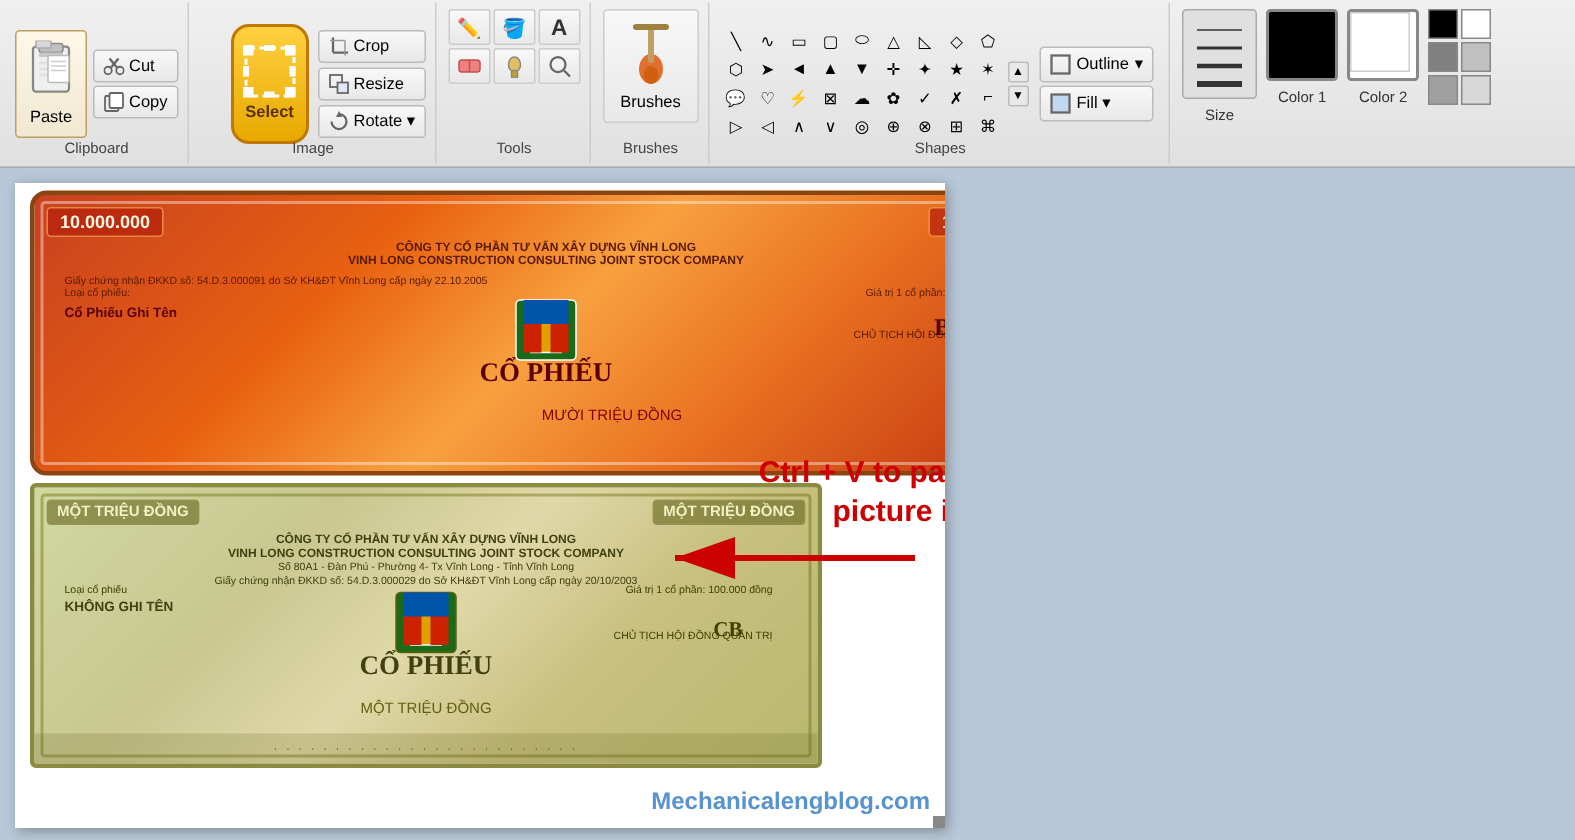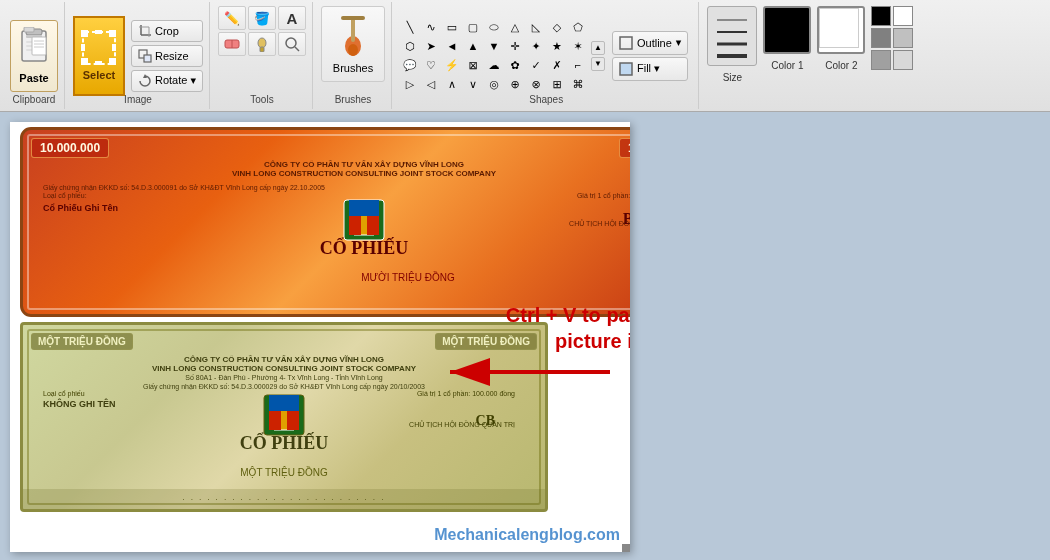--- a/index.html
+++ b/index.html
@@ -68,27 +68,28 @@
       font-size: 11px;
       white-space: nowrap;
     }
 
     
     .select-btn-large {
       width: 52px;
       height: 80px;
       background: linear-gradient(to bottom, #ffd040, #e8a800);
       border: 2px solid #c07800;
-      border-radius: 0;
+      border-radius: 12px;
       display: flex;
       flex-direction: column;
       align-items: center;
       justify-content: center;
       cursor: pointer;
       gap: 3px;
+      margin-left: 20px;
     }
 
     .image-col {
       display: flex;
       flex-direction: column;
       gap: 3px;
       justify-content: center;
     }
 
     
@@ -506,21 +507,39 @@
         <rect x="8" y="0" width="10" height="5" rx="1" fill="#d8d8d8" stroke="#aaa" stroke-width="1"></rect>
         <rect x="10" y="14" width="16" height="2" rx="1" fill="#e0e0e0"></rect>
         <rect x="10" y="18" width="16" height="2" rx="1" fill="#e0e0e0"></rect>
         <rect x="10" y="22" width="12" height="2" rx="1" fill="#e0e0e0"></rect>
 
         <rect x="16" y="10" width="14" height="18" rx="1" fill="white" stroke="#bbb" stroke-width="1"></rect>
         <line x1="18" y1="14" x2="28" y2="14" stroke="#ccc" stroke-width="1"></line>
         <line x1="18" y1="17" x2="28" y2="17" stroke="#ccc" stroke-width="1"></line>
         <line x1="18" y1="20" x2="28" y2="20" stroke="#ccc" stroke-width="1"></line>
       </svg>
-      <span style="font-size:11px;font-weight:700;">Paste</span>
+      <span style="font-size:11px;font-weight:400;">Paste</span>
+    </div>
+    <div style="display:flex;flex-direction:column;gap:2px;justify-content:center;">
+      <div class="small-btn">
+        <svg width="14" height="14" viewBox="0 0 14 14">
+          <circle cx="3" cy="10" r="2.5" fill="none" stroke="#666" stroke-width="1.2"></circle>
+          <circle cx="11" cy="10" r="2.5" fill="none" stroke="#666" stroke-width="1.2"></circle>
+          <line x1="5" y1="8" x2="10" y2="2" stroke="#666" stroke-width="1.5"></line>
+          <line x1="9" y1="8" x2="4" y2="2" stroke="#666" stroke-width="1.5"></line>
+        </svg>
+        <span>Cut</span>
+      </div>
+      <div class="small-btn">
+        <svg width="14" height="14" viewBox="0 0 14 14">
+          <rect x="1" y="3" width="9" height="10" rx="1" fill="none" stroke="#666" stroke-width="1.2"></rect>
+          <rect x="4" y="1" width="9" height="10" rx="1" fill="white" stroke="#666" stroke-width="1.2"></rect>
+        </svg>
+        <span>Copy</span>
+      </div>
     </div>
     <div class="toolbar-group-label" style="position:absolute;bottom:4px;left:50%;transform:translateX(-50%);">Clipboard</div>
   </div>
 
   <div class="toolbar-group" style="flex-direction:row; gap:6px;">
     <div class="select-btn-large">
       <svg width="36" height="36" viewBox="0 0 36 36">
         <rect x="2" y="2" width="32" height="32" rx="2" fill="none" stroke="#fff" stroke-width="2" stroke-dasharray="4,3"></rect>
         <rect x="0" y="0" width="7" height="7" fill="white"></rect>
         <rect x="28" y="0" width="7" height="7" fill="white"></rect>

